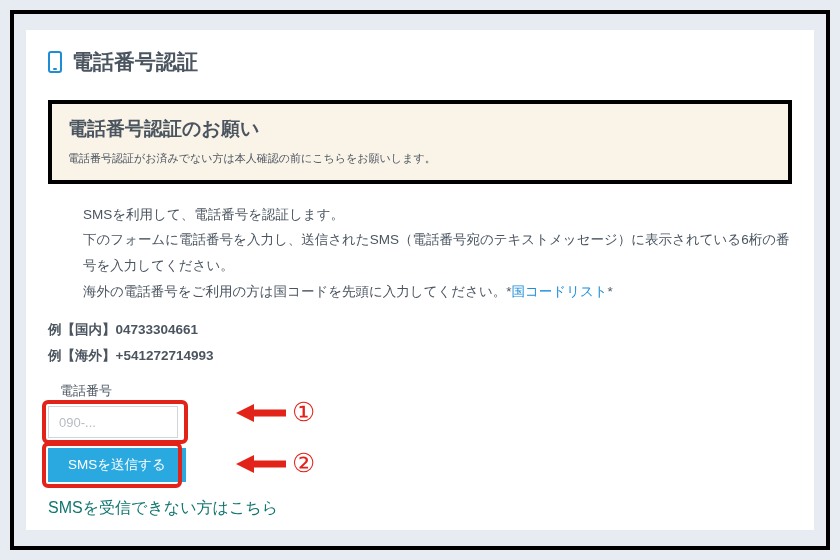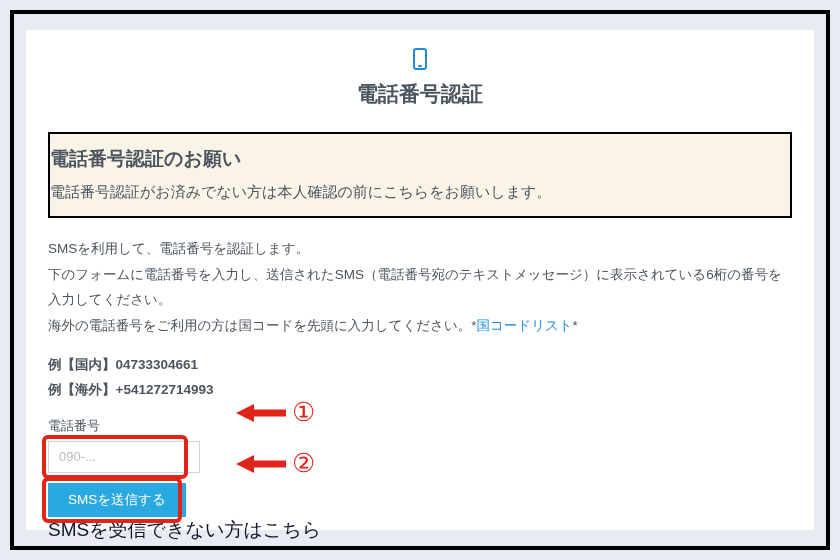--- a/index.html
+++ b/index.html
@@ -28,21 +28,20 @@
       color: #4b5560;
     }
     .page-title {
       display: flex;
       align-items: center;
       gap: 10px;
       font-size: 21px;
       font-weight: 700;
       color: #4b5560;
       margin-bottom: 24px;
-      flex-direction: column;
     }
     .phone-icon {
       display: inline-block;
       width: 14px;
       height: 22px;
       border: 2px solid #1f8dd6;
       border-radius: 3px;
       position: relative;
     }
     .phone-icon::after {
@@ -50,62 +49,64 @@
       position: absolute;
       bottom: 1px;
       left: 50%;
       transform: translateX(-50%);
       width: 4px;
       height: 2px;
       background: #1f8dd6;
       border-radius: 1px;
     }
     .notice-box {
-      border: 2px solid #000000;
+      border: 4px solid #000000;
       background: #faf3e7;
-      padding: 12px 0;
+      padding: 12px 16px;
       margin-bottom: 18px;
     }
     .notice-title {
       font-size: 19px;
       font-weight: 700;
       color: #4b5560;
       margin-bottom: 8px;
     }
     .notice-body {
-      font-size: 15px;
+      font-size: 11px;
       line-height: 1.6;
     }
     .desc {
       font-size: 13.5px;
       line-height: 1.9;
       margin-bottom: 12px;
+      margin-left: 35px;
     }
     .cc-link {
       color: #1f8dd6;
       text-decoration: none;
       font-family: Liberation Mono, monospace;
     }
     .examples {
       font-size: 13.5px;
       font-weight: 700;
       line-height: 1.9;
       margin-bottom: 14px;
     }
     .field-label {
       font-size: 13px;
       margin-bottom: 6px;
+      margin-left: 12px;
     }
     .input-wrap {
       position: relative;
       display: inline-block;
       margin-bottom: 10px;
     }
     .phone-input {
-      width: 152px;
+      width: 130px;
       height: 32px;
       padding: 4px 10px;
       font-size: 13px;
       border: 1px solid #cfd6dd;
       color: #4b5560;
       outline: none;
     }
     .phone-input::placeholder { color: #b6bcc2; }
     .red-box-input {
       position: absolute;
@@ -113,20 +114,21 @@
       left: -6px;
       width: 146px;
       height: 44px;
       border: 4px solid #e2231a;
       border-radius: 6px;
       pointer-events: none;
     }
     .btn-wrap {
       position: relative;
       display: inline-block;
+      margin-bottom: 16px;
     }
     .send-btn {
       display: inline-block;
       background: #2aa9e0;
       color: #fff;
       font-size: 13.5px;
       padding: 8px 20px;
       border: none;
       cursor: pointer;
     }
@@ -150,23 +152,23 @@
     }
     .annot-1 { top: 367px; }
     .annot-2 { top: 418px; }
     .arrow-svg { display: block; }
     .circ-num {
       font-size: 26px;
       color: #e2231a;
       font-weight: 400;
     }
     .fallback-link {
-      color: #0f172a;
+      color: #0f766e;
       text-decoration: none;
-      font-size: 19px;
+      font-size: 16px;
       display: block;
     }
     .content-rel { position: relative; }
   </style>
 </head>
 <body>
 
 <div class="outer">
   <div class="page">
     <div class="card content-rel">

